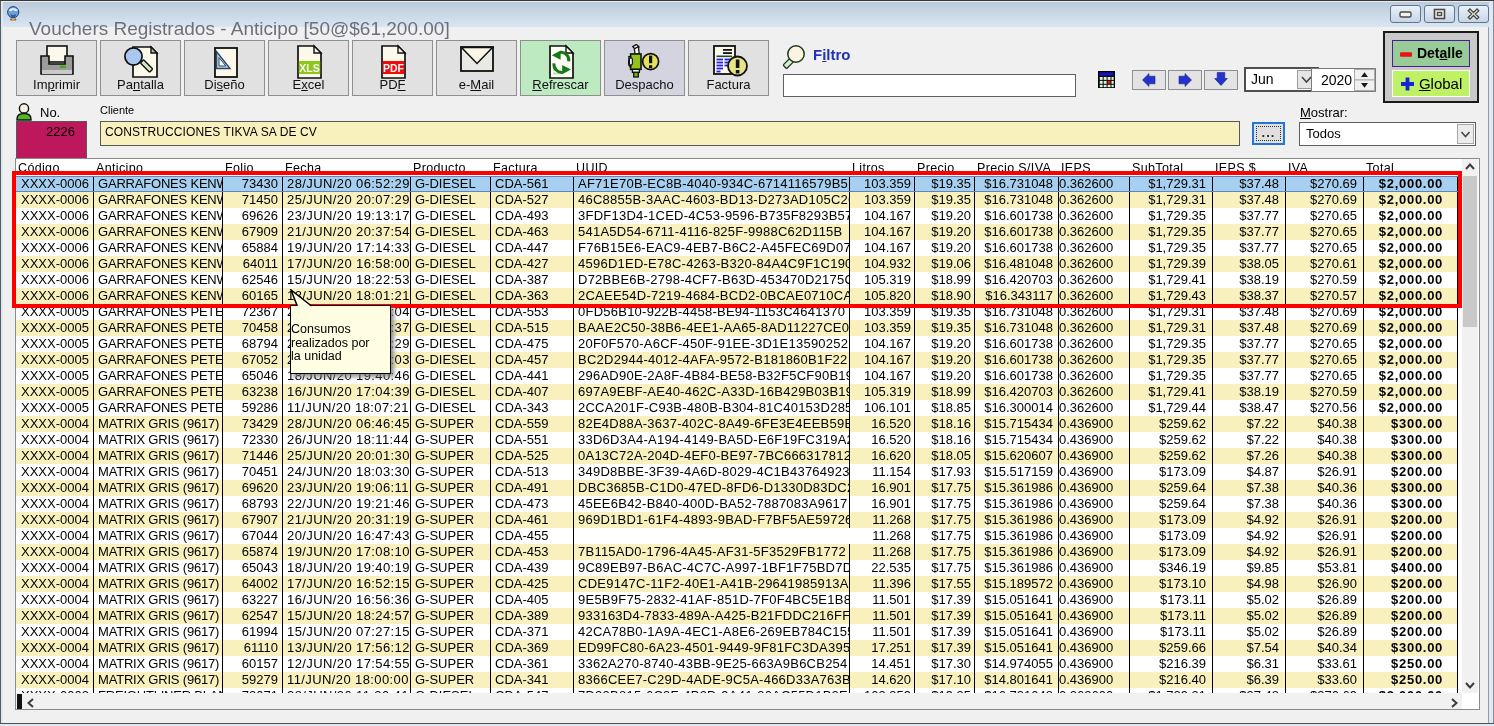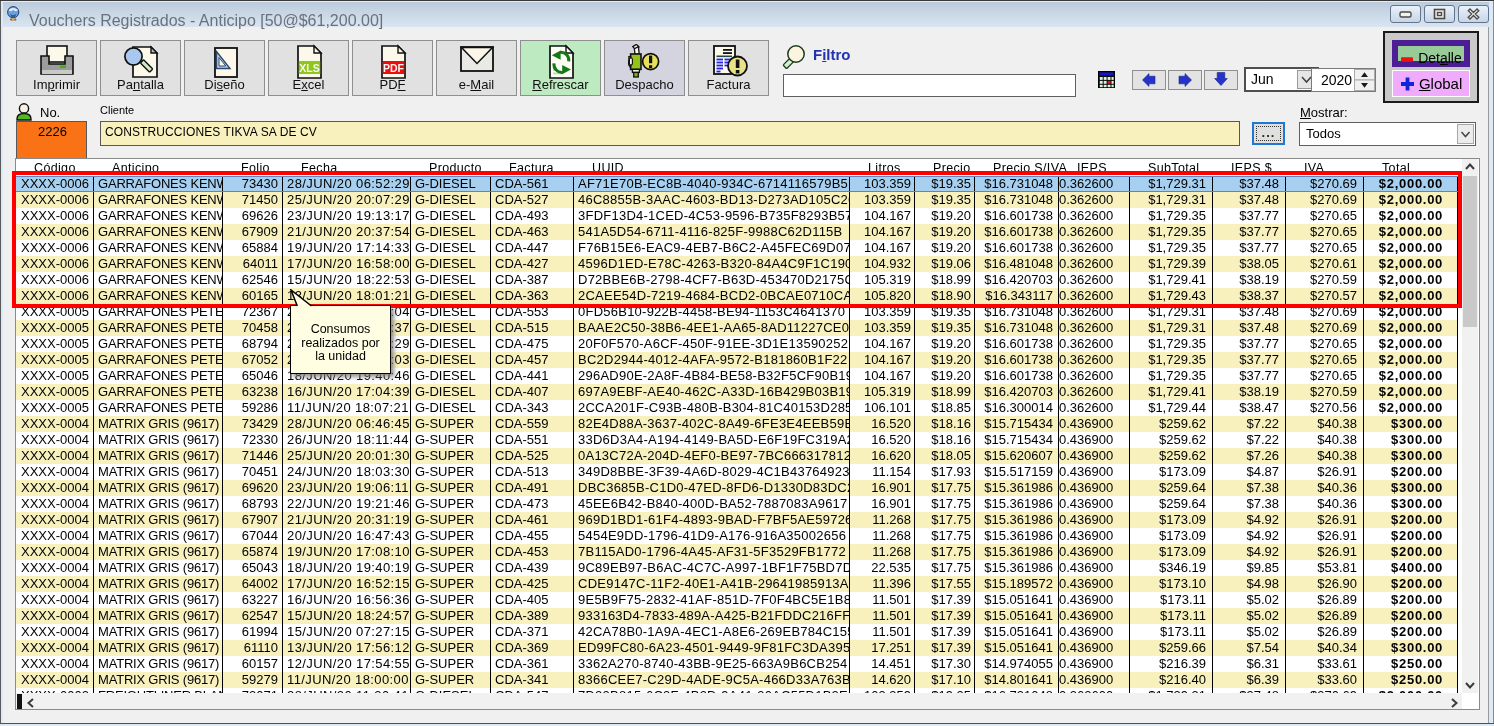--- a/index.html
+++ b/index.html
@@ -1,20 +1,20 @@
 <!DOCTYPE html>
 <html><head><meta charset="utf-8">
 <style>
 *{margin:0;padding:0;box-sizing:border-box}
 html,body{width:1494px;height:726px;overflow:hidden}
 body{font-family:"Liberation Sans",sans-serif;background:#f0f0f0;position:relative}
 #win{position:absolute;left:0;top:0;width:1494px;height:726px;background:#f0f0f0;overflow:hidden}
 
 #tbar{position:absolute;left:0;top:0;width:1494px;height:27px;background:linear-gradient(#b9c9da,#d9e5f1)}
-#tbar .ttl{position:absolute;left:29px;top:12px;font-size:16px;color:#6b717c}
+#tbar .ttl{position:absolute;left:29px;top:18px;font-size:19px;color:#6b717c}
 #topline{position:absolute;left:0;top:0;width:1494px;height:1px;background:#383838}
 #topline2{position:absolute;left:0;top:1px;width:1494px;height:1px;background:#ebebeb}
 #lborder{position:absolute;left:0;top:1px;width:1px;height:725px;background:#5a5a5a}
 #lborder2{position:absolute;left:1px;top:2px;width:2px;height:722px;background:#dce9f7}
 #rborder{position:absolute;right:0;top:1px;width:1px;height:725px;background:#8a8a8a}
 #rborder2{position:absolute;right:1px;top:2px;width:4px;height:722px;background:#dce9f7}
 #rborder3{position:absolute;right:5px;top:27px;width:1px;height:697px;background:#9a9a9a}
 #bborder{position:absolute;left:0;bottom:0;width:1494px;height:3px;background:#dce9f7;border-top:1px solid #515151}
 
 .wbtn{position:absolute;top:5px;height:18px;border:1px solid #64748c;border-radius:3px;background:linear-gradient(#eaf2fb,#c6d5e7)}
@@ -29,37 +29,37 @@
 
 .nav{position:absolute;top:70px;width:34px;height:20px;background:#e3e3e3;border:1px solid #8f8f8f}
 
 #mon{position:absolute;left:1244px;top:67px;width:75px;height:25px;background:#fff;border:2px solid #4f4f4f}
 #mon span{position:absolute;left:5px;top:2px;font-size:14px;color:#000}
 #mon .dd{position:absolute;right:1px;top:1px;width:19px;height:19px;background:#e6e6e6;border:1px solid #9a9a9a}
 #yr{position:absolute;left:1311px;top:68px;width:65px;height:24px;background:#fff;border:1px solid #7a7a7a}
 #yr span{position:absolute;left:9px;top:3px;font-size:14px}
 
 #dg{position:absolute;left:1383px;top:31px;width:96px;height:72px;background:#c9c9c9;border:2px solid #1a1a1a}
-#btnDet{position:absolute;left:7px;top:7px;width:78px;height:27px;background:#97cb97;border:6px solid #4c1d95;text-align:center;font-size:14px;font-weight:normal;color:#000;line-height:25px}
-#btnGlo{position:absolute;left:7px;top:37px;width:78px;height:27px;background:#f0abfc;border:1px solid #fdfdfd;text-align:center;font-size:15px;color:#000;line-height:25px}
+#btnDet{position:absolute;left:7px;top:7px;width:78px;height:27px;background:#97cb97;border:1px solid #4c1d95;text-align:center;font-size:14px;font-weight:bold;color:#000;line-height:25px}
+#btnGlo{position:absolute;left:7px;top:37px;width:78px;height:27px;background:#bef264;border:1px solid #fdfdfd;text-align:center;font-size:15px;color:#000;line-height:25px}
 
 #lblNo{position:absolute;left:40px;top:105px;font-size:13px;color:#000}
-#noBox{position:absolute;left:16px;top:121px;width:71px;height:42px;background:#f97316;border:1px solid #585858;font-size:13px;text-align:right;line-height:20px;padding-right:19px}
+#noBox{position:absolute;left:16px;top:121px;width:71px;height:42px;background:#be185d;border:1px solid #585858;font-size:13px;text-align:right;line-height:20px;padding-right:11px}
 #lblCli{position:absolute;left:100px;top:104px;font-size:11px;color:#000}
 #cliBox{position:absolute;left:100px;top:121px;width:1140px;height:25px;background:#f8f1be;border:1px solid #585858;font-size:12px;line-height:21px;padding-left:4px;letter-spacing:.1px}
 #dots{position:absolute;left:1252px;top:122px;width:33px;height:23px;background:#e0e0e0;border:2px solid #2178d4}
 #dots .in{position:absolute;left:2px;top:2px;right:2px;bottom:2px;border:1px dotted #333}
 #dots .d{position:absolute;left:0;right:0;top:1px;text-align:center;font-size:13px;font-weight:bold;color:#3a2a10;letter-spacing:1px}
 #lblMos{position:absolute;left:1300px;top:105px;font-size:13px;color:#000}
 #mosBox{position:absolute;left:1299px;top:122px;width:177px;height:24px;background:#fff;border:1px solid #5f5f5f}
 #mosBox span{position:absolute;left:6px;top:3px;font-size:13px}
 #mosBox .dd{position:absolute;right:1px;top:1px;width:17px;height:20px;background:#ececec;border:1px solid #a8a8a8}
 
 #tblWrap{position:absolute;left:15px;top:158px;width:1465px;height:552px;border:1px solid #8a8a8a;background:#fff;overflow:hidden}
-#thead{position:absolute;left:16px;top:0;width:1442px;height:16px;background:#fff}
+#thead{position:absolute;left:0;top:0;width:1442px;height:16px;background:#fff}
 .hl{position:absolute;top:0;height:16px;font-style:normal;font-size:12.5px;letter-spacing:.35px;line-height:19px;padding-left:2px;color:#000;white-space:nowrap;overflow:hidden}
 #rowsBox{position:absolute;left:0;top:16.5px;width:1442px;height:517px;overflow:hidden}
 .row{position:relative;width:1442px;height:16px;overflow:hidden}
 .row.even{background:#fff}
 .row.odd{background:#f8f1be}
 .row.sel{background:#a6cff0;border-top:1px solid #5a87c0;border-bottom:1px solid #5a87c0}
 .row i{position:absolute;top:0;height:16px;font-style:normal;font-size:13px;line-height:16px;white-space:nowrap;overflow:hidden;border-right:1px solid #000;color:#000}
 .row.sel i{height:15px;line-height:14px}
 .cl{padding-left:4px;text-align:left}
 .cr{padding-right:4px;text-align:right}
@@ -92,21 +92,21 @@
 .c13{left:1270px;width:78px}
 .c14{left:1348px;width:96px}
 
 #vscroll{position:absolute;left:1446px;top:0;width:16px;height:534px;background:#f1f1f1}
 #vthumb{position:absolute;left:1447px;top:17px;width:14px;height:151px;background:#c9c9c9}
 #hscroll{position:absolute;left:0;top:534px;width:1446px;height:17px;background:#f1f1f1}
 #hthumb{position:absolute;left:1px;top:535px;width:5px;height:16px;background:#111}
 
 #redbox{position:absolute;left:12px;top:171px;width:1450px;height:137px;border:4px solid #ff0000;z-index:40}
 
-#tip{position:absolute;left:290px;top:305px;width:101px;height:69px;background:#fffee3;border:1px solid #000;box-shadow:3px 3px 4px rgba(120,120,120,.8);z-index:50;text-align:center;font-size:12.5px;line-height:13.5px;padding-top:17px;color:#000}
+#tip{position:absolute;left:290px;top:305px;width:101px;height:69px;background:#fffee3;border:1px solid #000;box-shadow:3px 3px 4px rgba(120,120,120,.8);z-index:50;text-align:left;font-size:12.5px;line-height:13.5px;padding-top:17px;color:#000}
 #cursor{position:absolute;left:288px;top:289px;z-index:60}
 </style></head>
 <body>
 <div id="win">
   <div id="tbar">
     <svg style="position:absolute;left:7px;top:5px" width="14" height="17" viewBox="0 0 14 17">
       <circle cx="6.2" cy="7.2" r="5.6" fill="#6ca0dd" stroke="#1c3f7c" stroke-width="1"></circle>
       <path d="M1.5 5 Q6.2 1 11 5 Q8.5 7.5 6.2 4.8 Q4 7.5 1.5 5Z" fill="#e8f2fc" opacity="0.95"></path>
       <path d="M3 8.5 Q6 11.5 9.5 8.8 L8 12.2 Q6.2 13.2 4.5 12 Z" fill="#2c5d9e"></path>
       <rect x="3" y="13.4" width="6.4" height="2.2" rx="1" fill="#666"></rect>
@@ -719,21 +719,20 @@
           <i class="c13 cr">$26.91</i>
           <i class="c14 cr tt">$200.00</i>
         </div>
 <div class="row even">
           <i class="c0 cl">XXXX-0004</i>
           <i class="c1 cl">MATRIX GRIS (9617)</i>
           <i class="c2 cr">67044</i>
           <i class="c3 cl">20/JUN/20 16:47:43</i>
           <i class="c4 cl">G-SUPER</i>
           <i class="c5 cl">CDA-455</i>
-          <i class="c6 cl uu">5454E9DD-1796-41D9-A176-916A35002656</i>
           <i class="c7 cr">11.268</i>
           <i class="c8 cr">$17.75</i>
           <i class="c9 cr">$15.361986</i>
           <i class="c10 cr">0.436900</i>
           <i class="c11 cr">$173.09</i>
           <i class="c12 cr">$4.92</i>
           <i class="c13 cr">$26.91</i>
           <i class="c14 cr tt">$200.00</i>
         </div>
 <div class="row odd">

